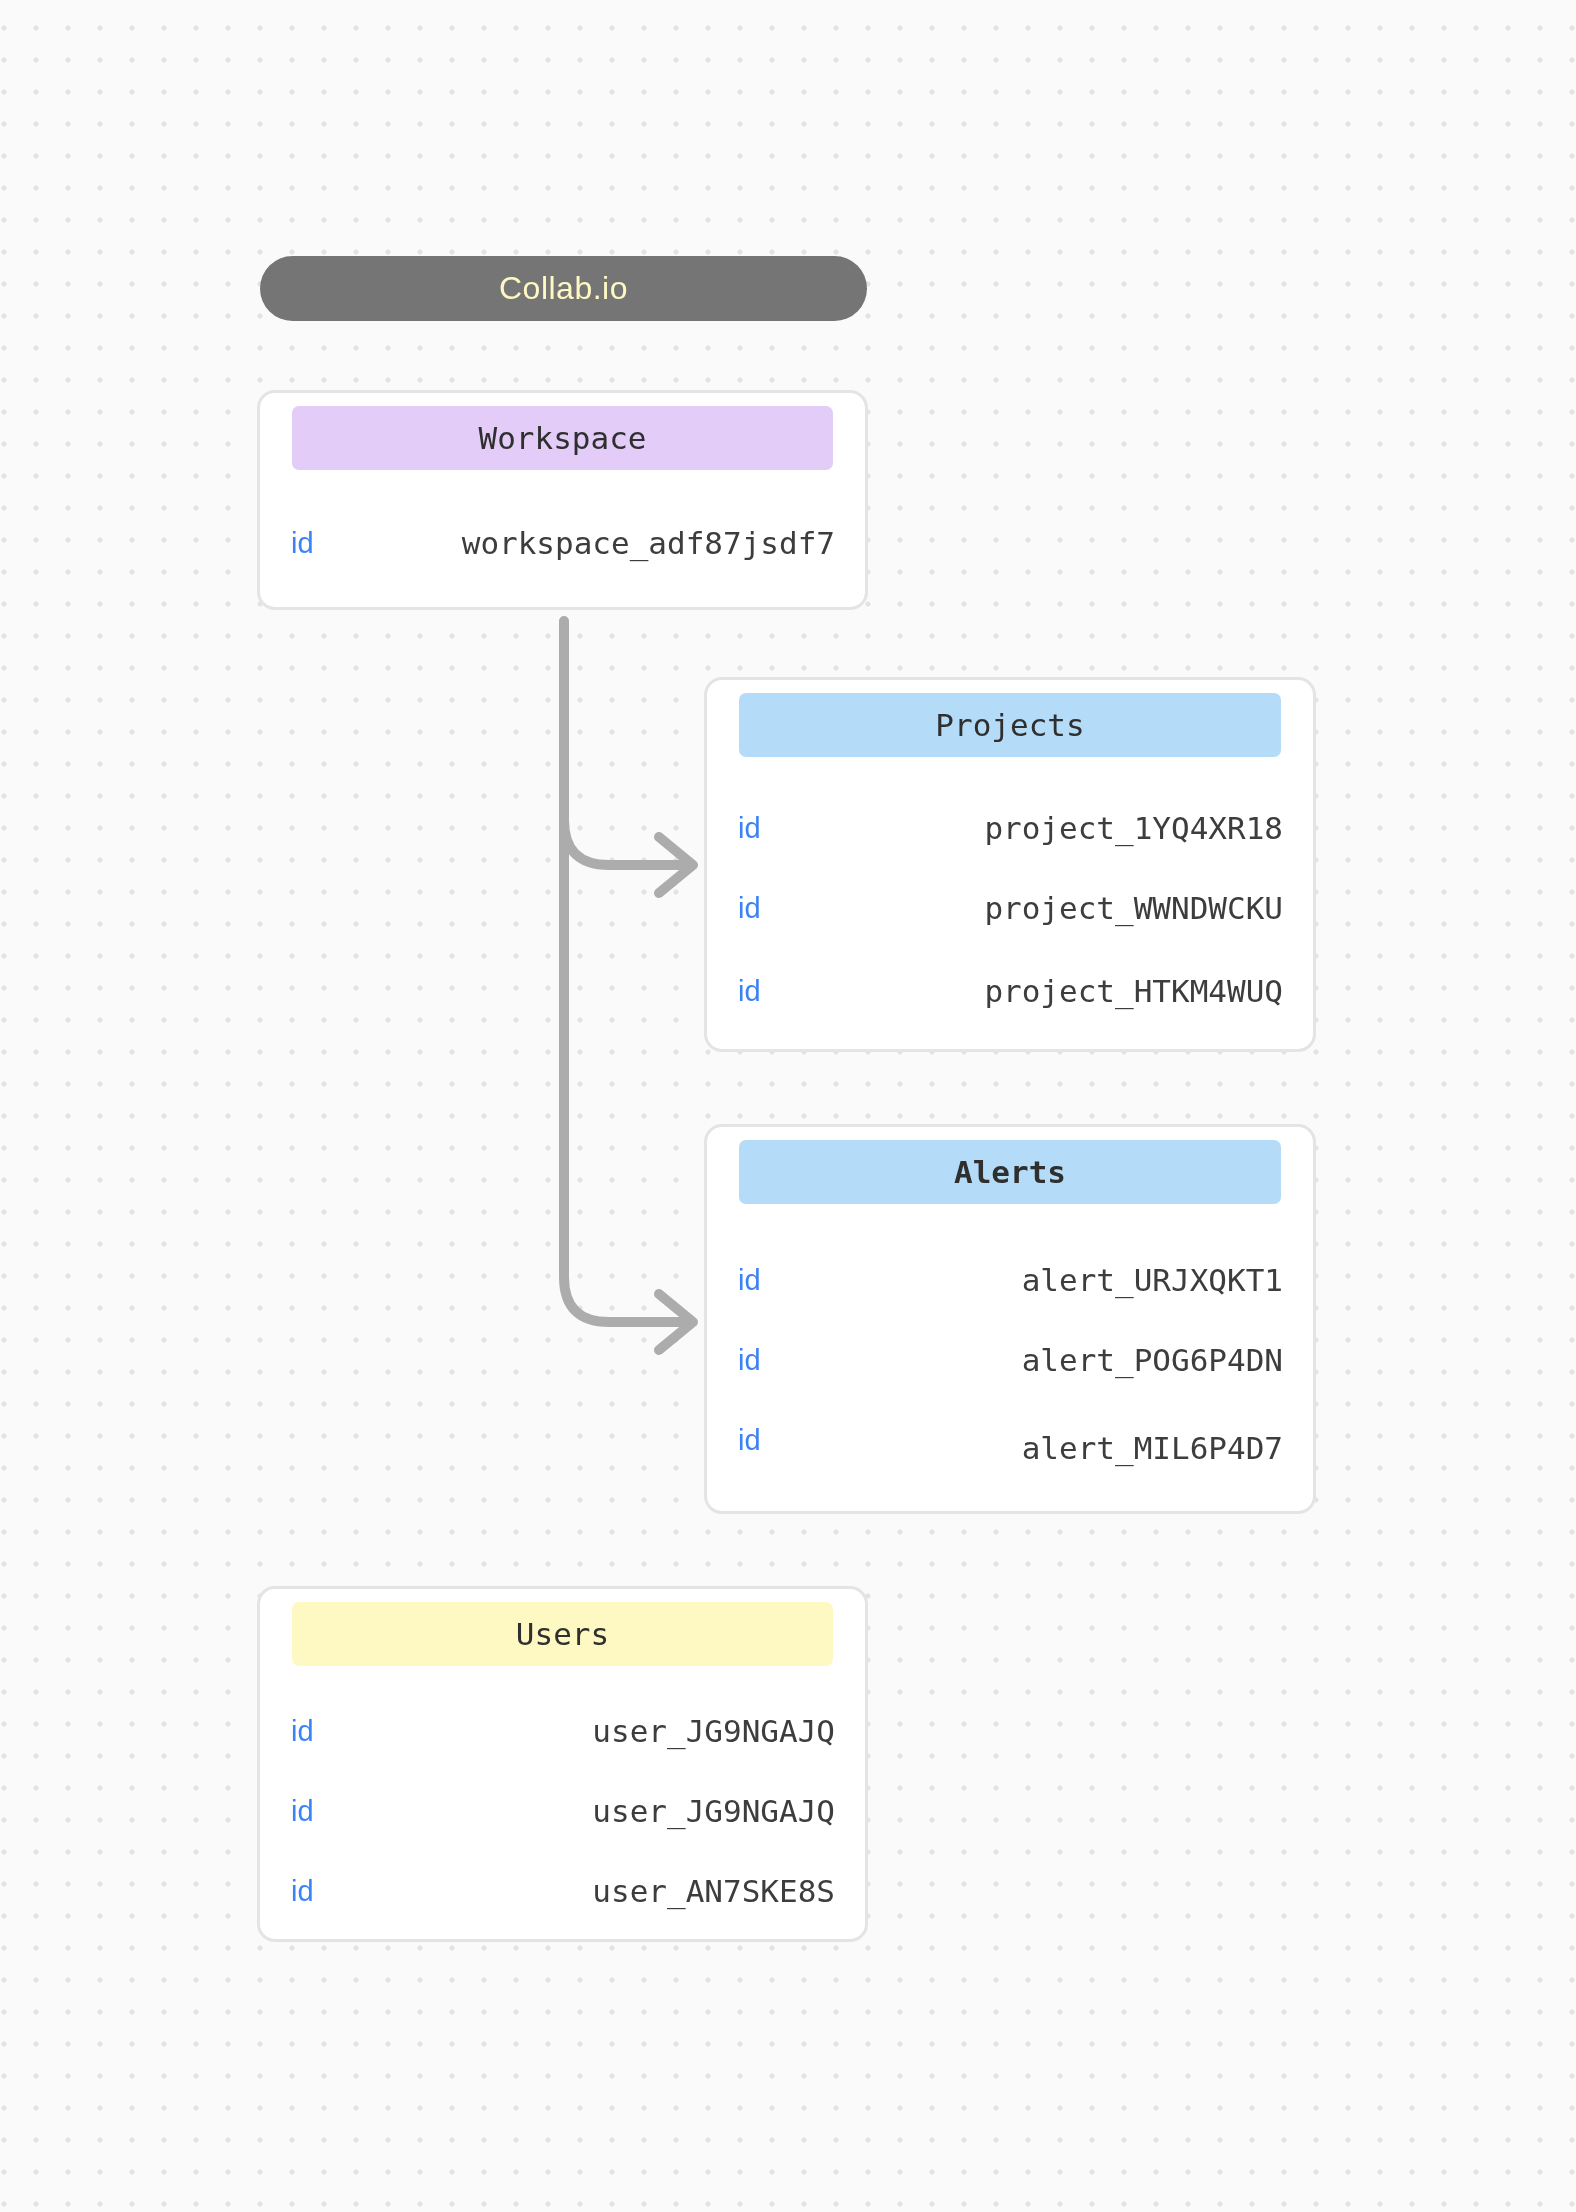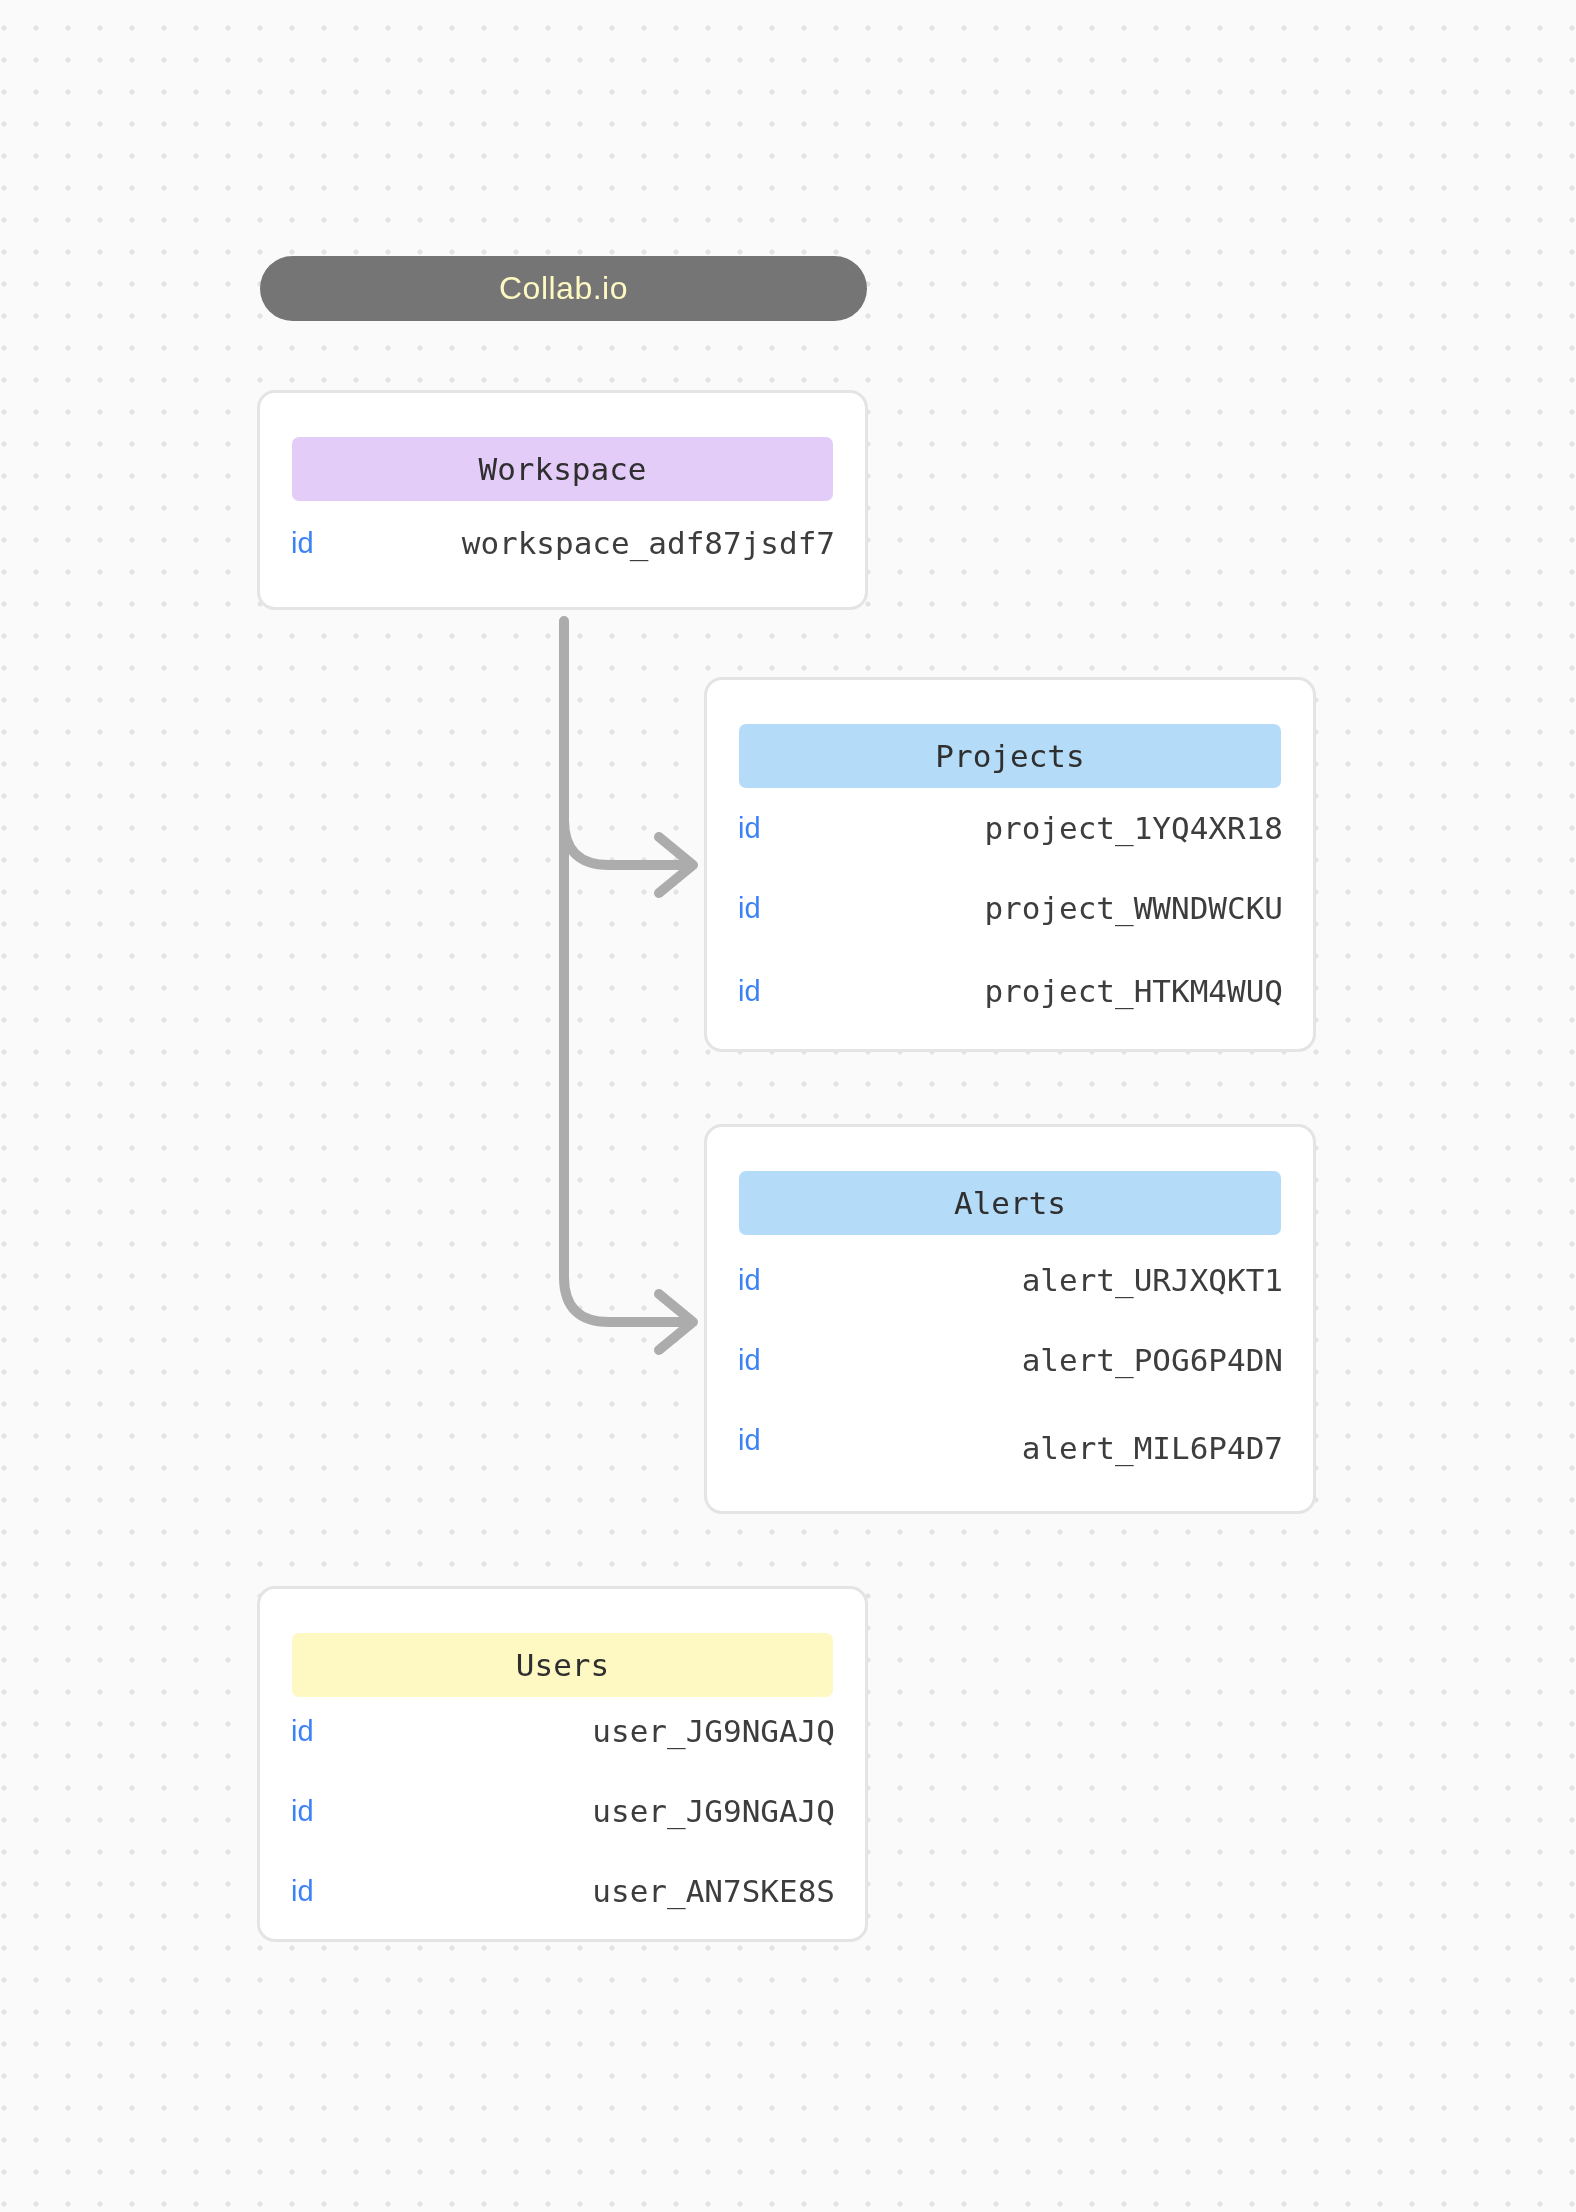--- a/index.html
+++ b/index.html
@@ -15,21 +15,21 @@
   .pill{
     position:absolute;left:260px;top:256px;width:607px;height:65px;
     background:#757575;border-radius:33px;color:#fef9c3;
     font-size:32px;line-height:65px;text-align:center;letter-spacing:.5px;
   }
   .card{
     position:absolute;background:#ffffff;
     border:3px solid #e4e4e4;border-radius:18px;box-sizing:border-box;
   }
   .card-header{
-    position:absolute;left:32px;right:32px;top:44px;height:64px;
+    position:absolute;left:32px;right:32px;top:13px;height:64px;
     border-radius:7px;text-align:center;line-height:64px;
     font-family:"DejaVu Sans Mono","Liberation Mono",monospace;
     font-size:31px;font-weight:500;color:#2f2f2f;
   }
   .row{
     position:absolute;left:31px;right:30px;height:40px;
     display:flex;justify-content:space-between;align-items:center;
   }
   .rlabel{font-size:29px;color:#3b82f6;}
   .rvalue{
@@ -73,21 +73,21 @@
     <span class="rlabel">id</span>
     <span class="rvalue">project_WWNDWCKU</span>
   </div>
   <div class="row" style="top:291px;">
     <span class="rlabel">id</span>
     <span class="rvalue">project_HTKM4WUQ</span>
   </div>
 </div>
 
 <div class="card" style="left:704px;top:1124px;width:612px;height:390px;">
-  <div class="card-header" style="background-color: rgb(180, 220, 248);">Alerts</div>
+  <div class="card-header" style="background-color: rgb(180, 220, 248); font-weight: bold;">Alerts</div>
   <div class="row" style="top:133px;">
     <span class="rlabel">id</span>
     <span class="rvalue">alert_URJXQKT1</span>
   </div>
   <div class="row" style="top:213px;">
     <span class="rlabel">id</span>
     <span class="rvalue">alert_POG6P4DN</span>
   </div>
   <div class="row" style="top:293px;">
     <span class="rlabel">id</span>

